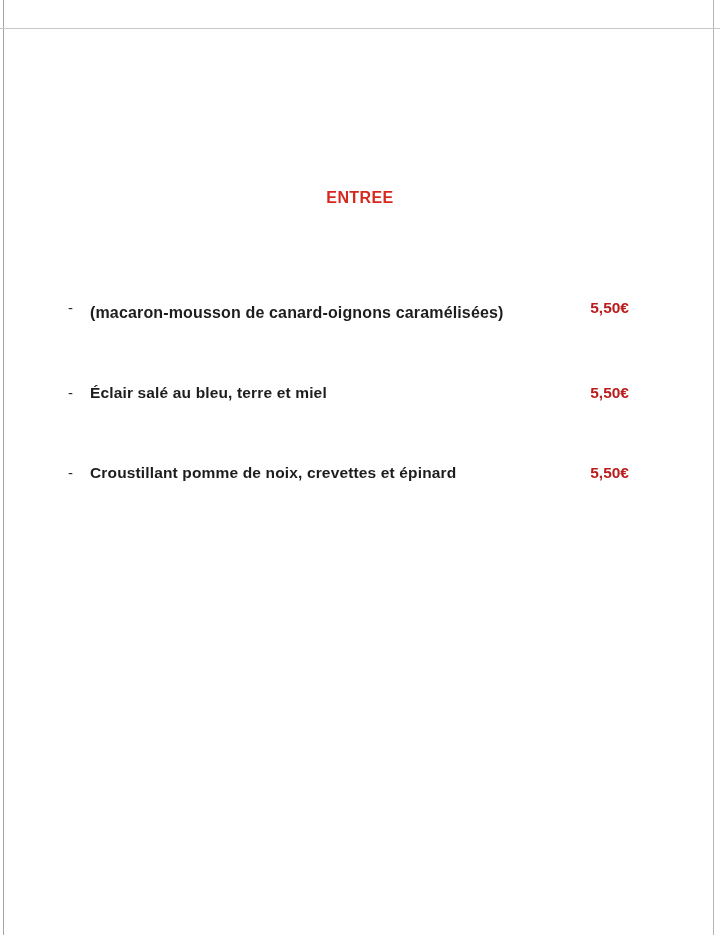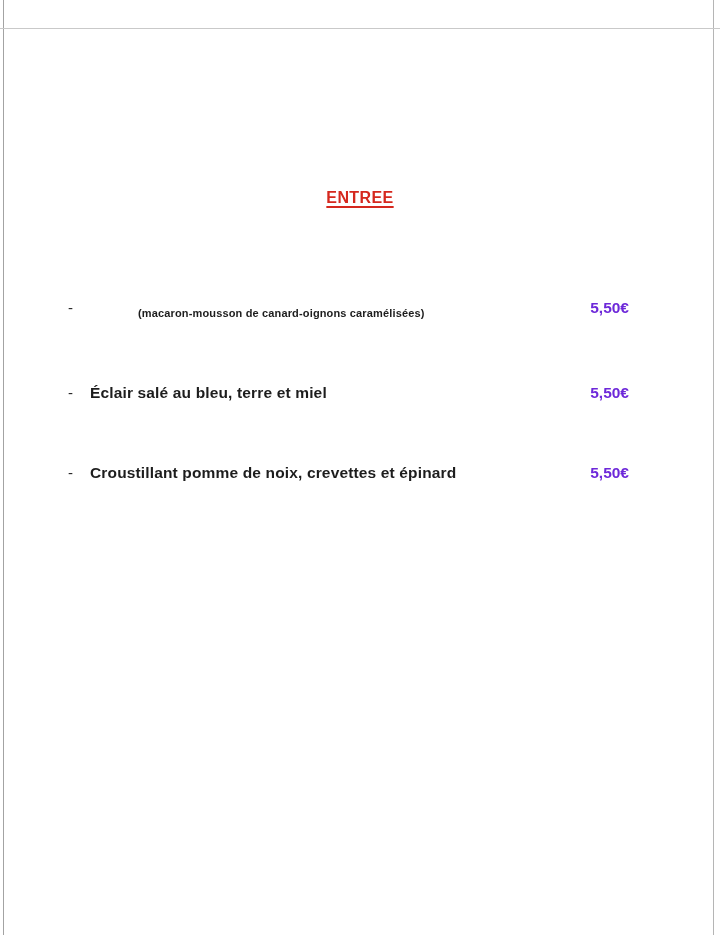--- a/index.html
+++ b/index.html
@@ -40,21 +40,20 @@
     position: absolute;
     left: 0; top: 29px;
     width: 720px;
   }
   .section-title {
     margin-top: 160px;
     text-align: center;
     font-size: 16px;
     font-weight: 700;
     letter-spacing: 0.4px;
-    text-decoration: underline;
     text-decoration-thickness: 2px;
     text-underline-offset: 3px;
   }
   .items {
     margin-top: 90px;
     padding-left: 68px;
     padding-right: 91px;
   }
   .item-row {
     display: flex;
@@ -78,33 +77,32 @@
     line-height: 22px;
   }
   .item-text {
     font-size: 15.5px;
     font-weight: 700;
     line-height: 22px;
     letter-spacing: 0.15px;
   }
   .item-desc {
     margin-top: 5px;
-    font-size: 11px;
+    font-size: 16px;
     font-weight: 700;
     line-height: 22px;
     letter-spacing: 0.15px;
-    margin-left: 48px;
   }
   .item-desc:empty { display: none; margin: 0; }
   .price {
     font-size: 15.5px;
     font-weight: 700;
     line-height: 22px;
     white-space: nowrap;
-    color: #6d28d9;
+    color: #b91c1c;
   }
 </style>
 </head>
 <body>
 
 <div class="page">
   <div class="edge-left"></div>
   <div class="edge-right"></div>
   <div class="edge-top"></div>
 

